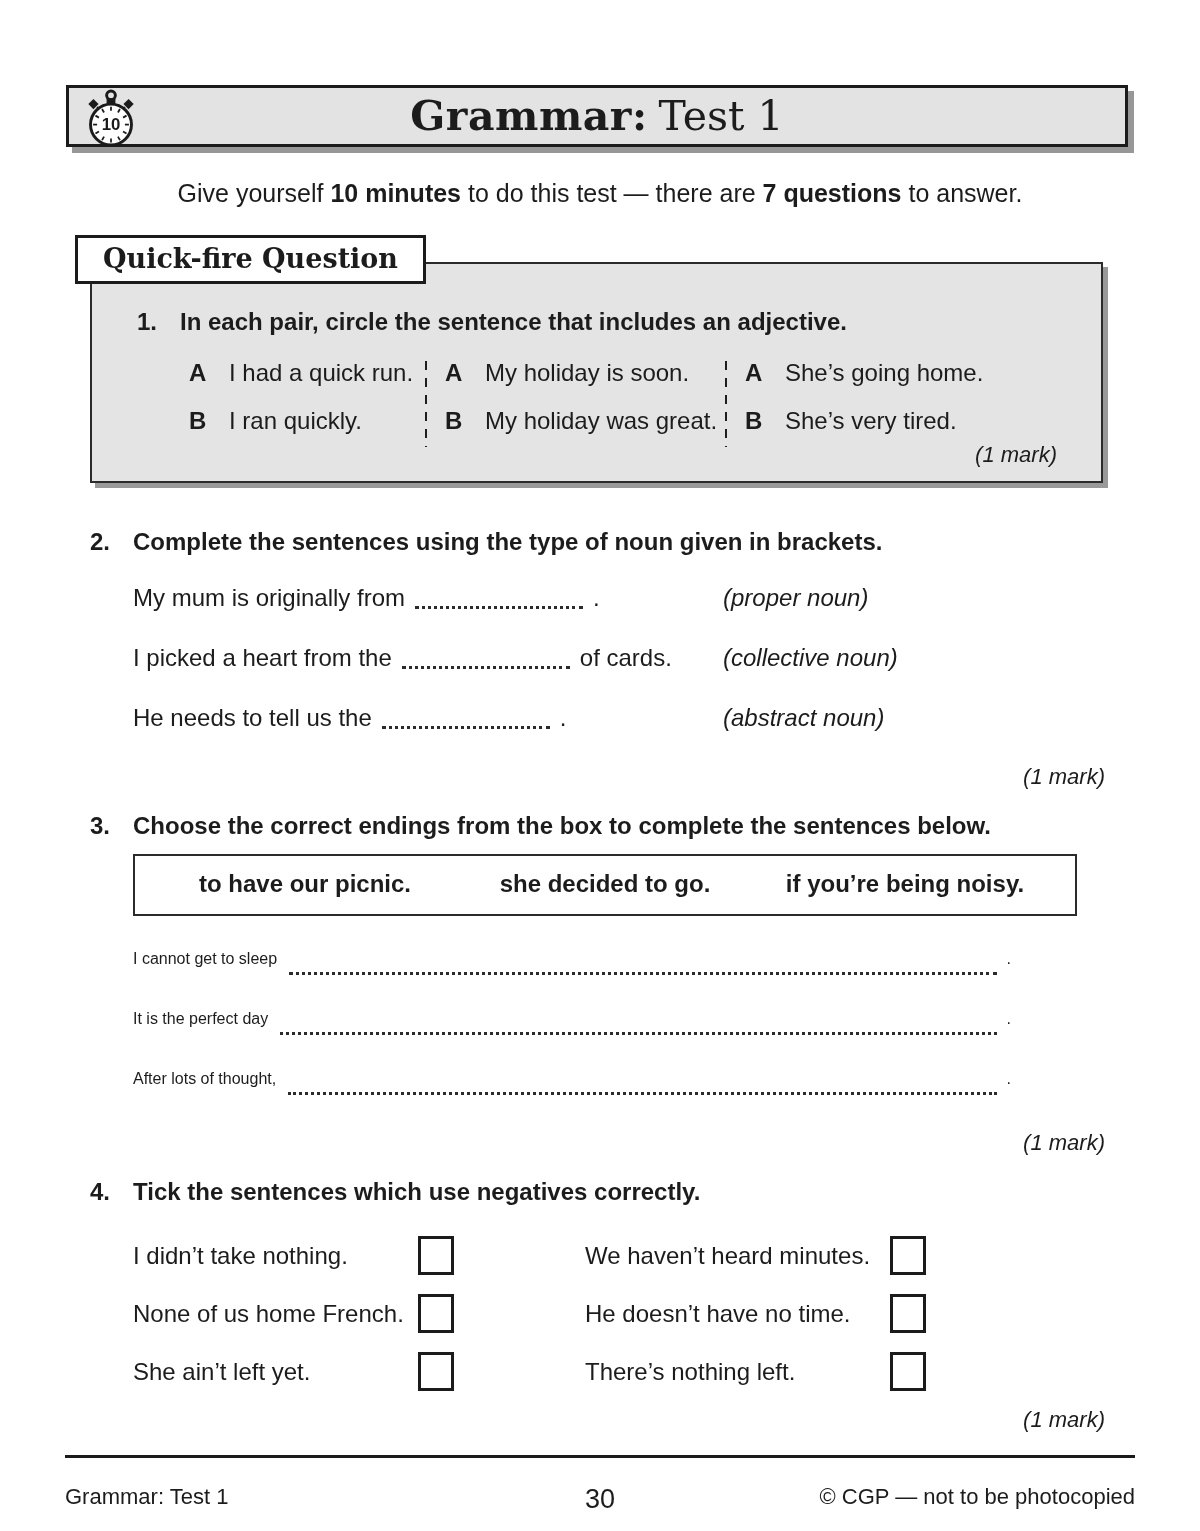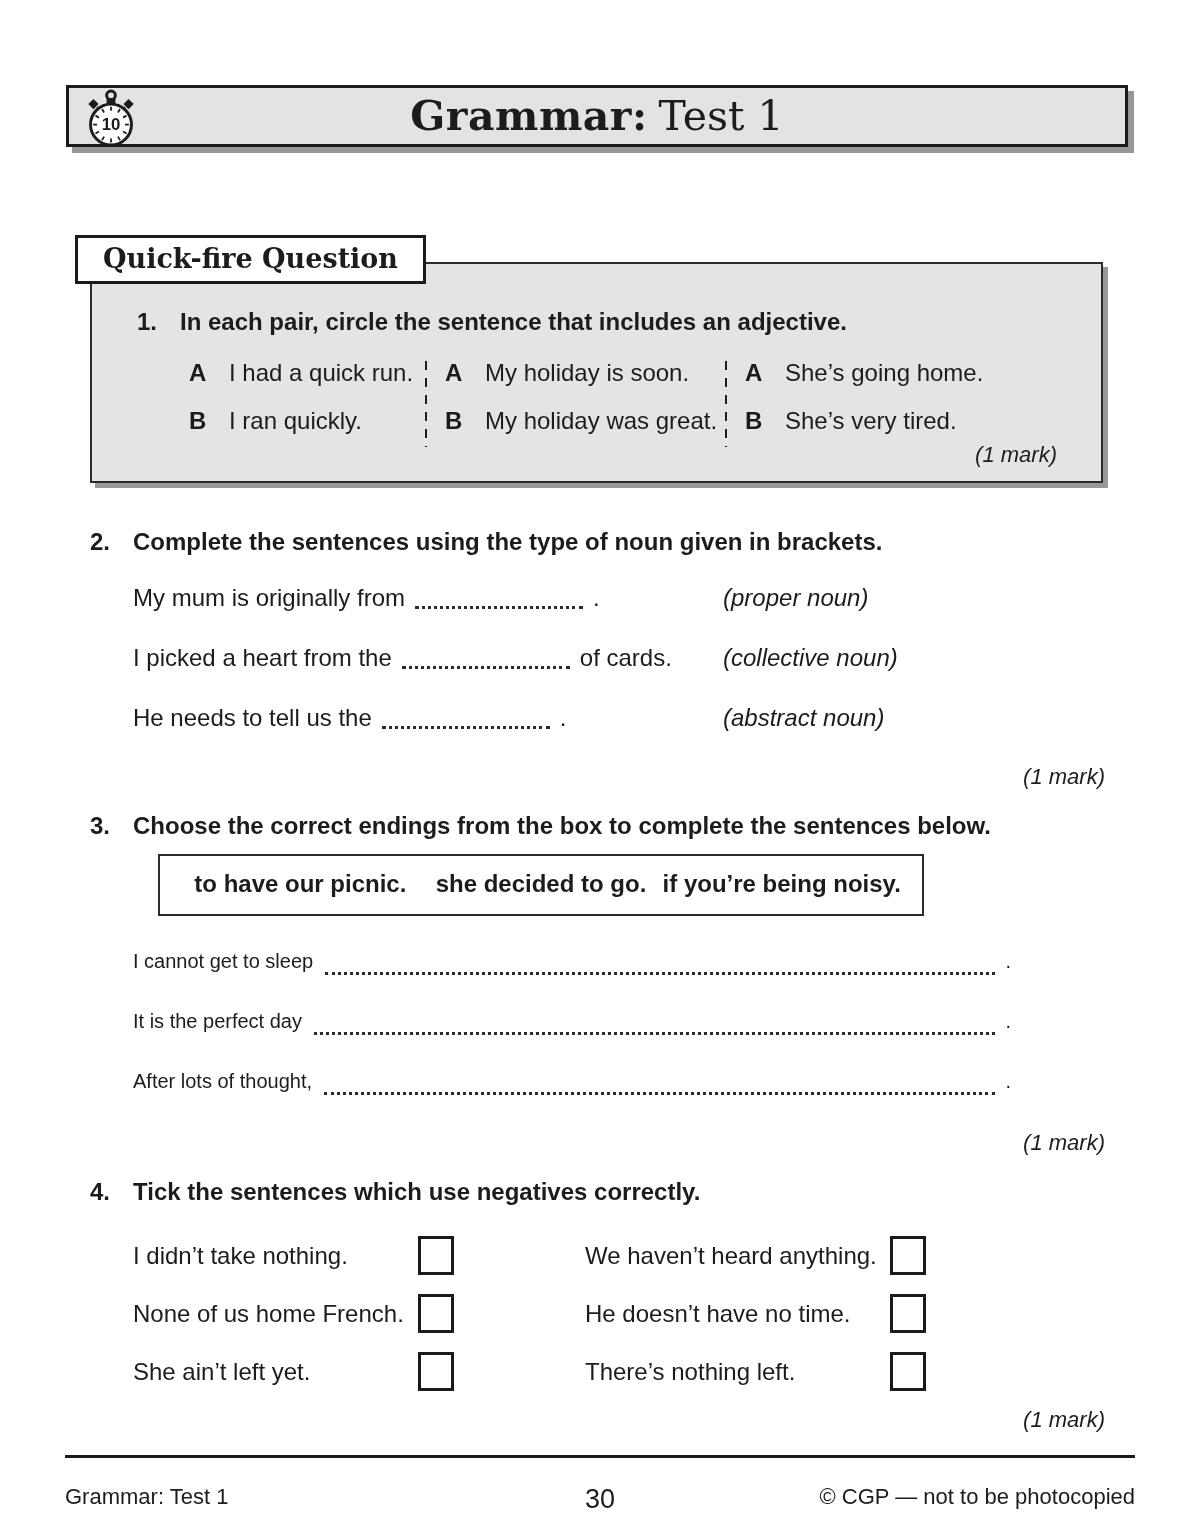--- a/index.html
+++ b/index.html
@@ -78,28 +78,28 @@
   .blank {
     display:inline-block; width:168px; height:3px;
     border-bottom:3px dotted #2b2b2b;
     align-self:flex-end; margin:0 10px 5px 10px; flex:none;
   }
   .hint { position:absolute; left:590px; top:0; font-style:italic; }
   #q2 .mark-line { margin-top:8px; }
 
   #q3 { top:812px; }
   .q3-box {
-    margin-left:68px; margin-top:14px; width:766px;
+    margin-left:43px; margin-top:14px; width:944px;
     border:2px solid #2b2b2b; background:#fff;
     padding:14px 20px 16px; display:flex;
     font-weight:bold; font-size:24px;
   }
   .q3-opt { flex:1; text-align:center; white-space:nowrap; }
   .q3-rows { margin-top:34px; }
-  .q3-row { display:flex; align-items:baseline; width:878px; font-size:20px; height:30px; margin-bottom:30px; }
+  .q3-row { display:flex; align-items:baseline; width:878px; font-size:16px; height:30px; margin-bottom:30px; }
   .q3-row .pre { white-space:nowrap; flex:none; }
   .fill {
     flex:1; height:3px; border-bottom:3px dotted #2b2b2b;
     align-self:flex-end; margin:0 10px 5px 12px;
   }
   #q3 .mark-line { margin-top:6px; }
 
   #q4 { top:1178px; }
   .q4-grid {
     margin-left:43px; margin-top:30px;
@@ -148,20 +148,21 @@
         <line x1="16.78" y1="62.25" x2="21.55" y2="59.5"></line>
         <line x1="13.5" y1="50" x2="19" y2="50"></line>
         <line x1="16.78" y1="37.75" x2="21.55" y2="40.5"></line>
         <line x1="25.75" y1="28.78" x2="28.5" y2="33.55"></line>
       </g>
       <text x="38" y="58" text-anchor="middle" font-size="23" font-weight="bold" font-family="Liberation Sans, sans-serif" fill="#1b1b1b">10</text>
     </svg>
     <div class="page-title"><span class="t-strong">Grammar:</span><span class="t-light">Test 1</span></div>
   </div>
 
+  <div class="intro"><span>Give yourself </span><b>10 minutes</b><span> to do this test — there are </span><b>7 questions</b><span> to answer.</span></div>
 
   <div class="qf-panel">
     <div class="qf-label">Quick-fire Question</div>
 
     <div class="q1-head">
       <span class="qnum">1.</span>
       <span>In each pair, circle the sentence that includes an adjective.</span>
     </div>
 
     <div class="q1-options">
@@ -262,21 +263,21 @@
 
   <div class="q-section" id="q4">
     <div class="q-head">
       <span class="qnum">4.</span>
       <span>Tick the sentences which use negatives correctly.</span>
     </div>
     <div class="q4-grid">
       <span class="q4-text">I didn’t take nothing.</span>
       <div class="checkbox"></div>
       <span></span>
-      <span class="q4-text">We haven’t heard anything.</span>
+      <span class="q4-text">We haven’t heard minutes.</span>
       <div class="checkbox"></div>
 
       <span class="q4-text">None of us home French.</span>
       <div class="checkbox"></div>
       <span></span>
       <span class="q4-text">He doesn’t have no time.</span>
       <div class="checkbox"></div>
 
       <span class="q4-text">She ain’t left yet.</span>
       <div class="checkbox"></div>

